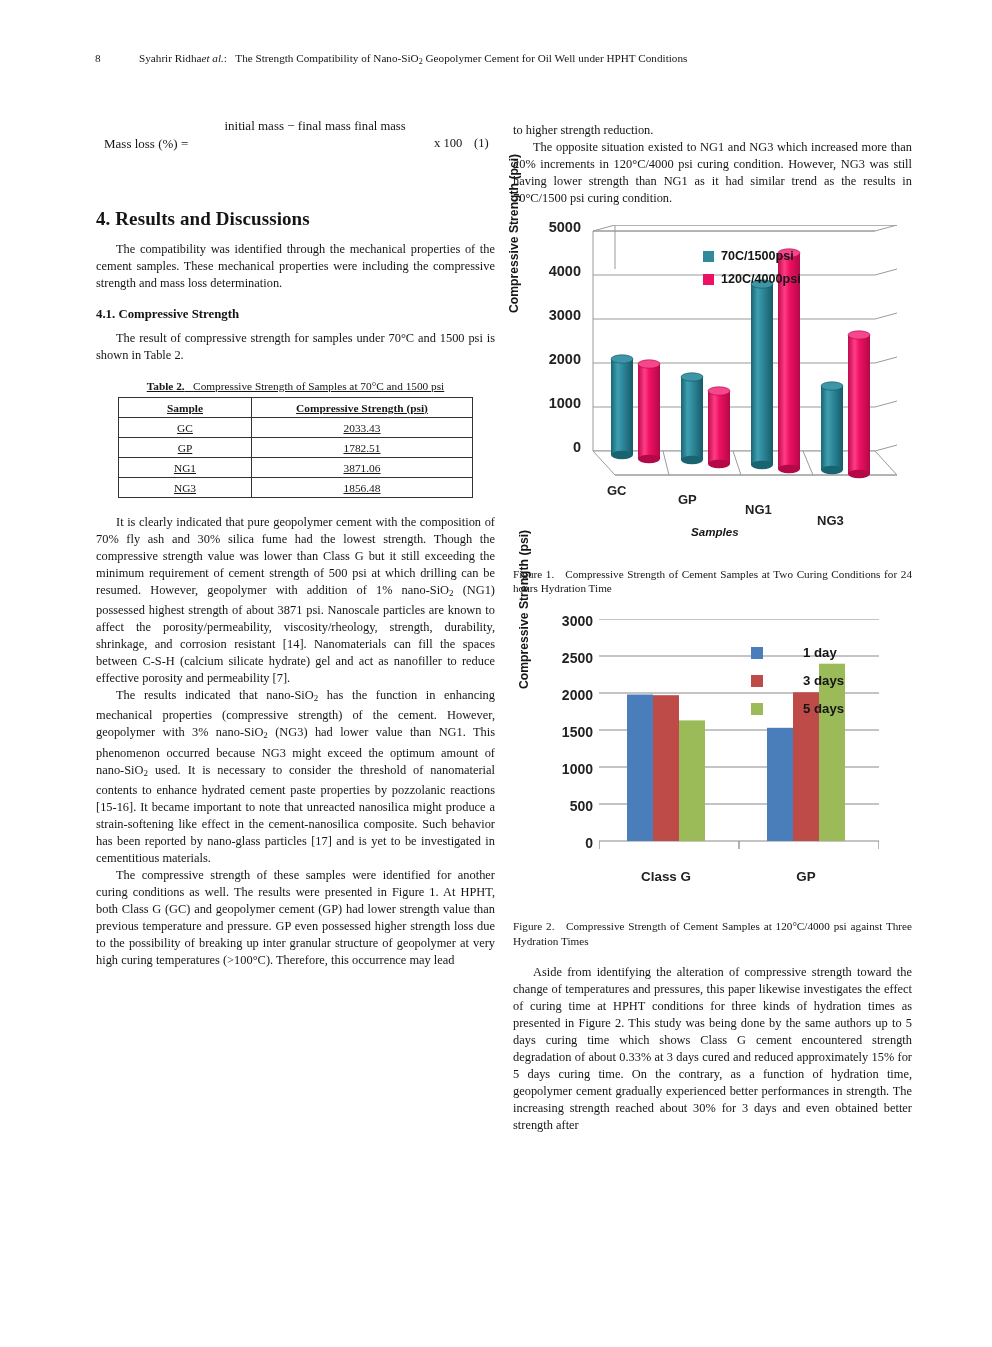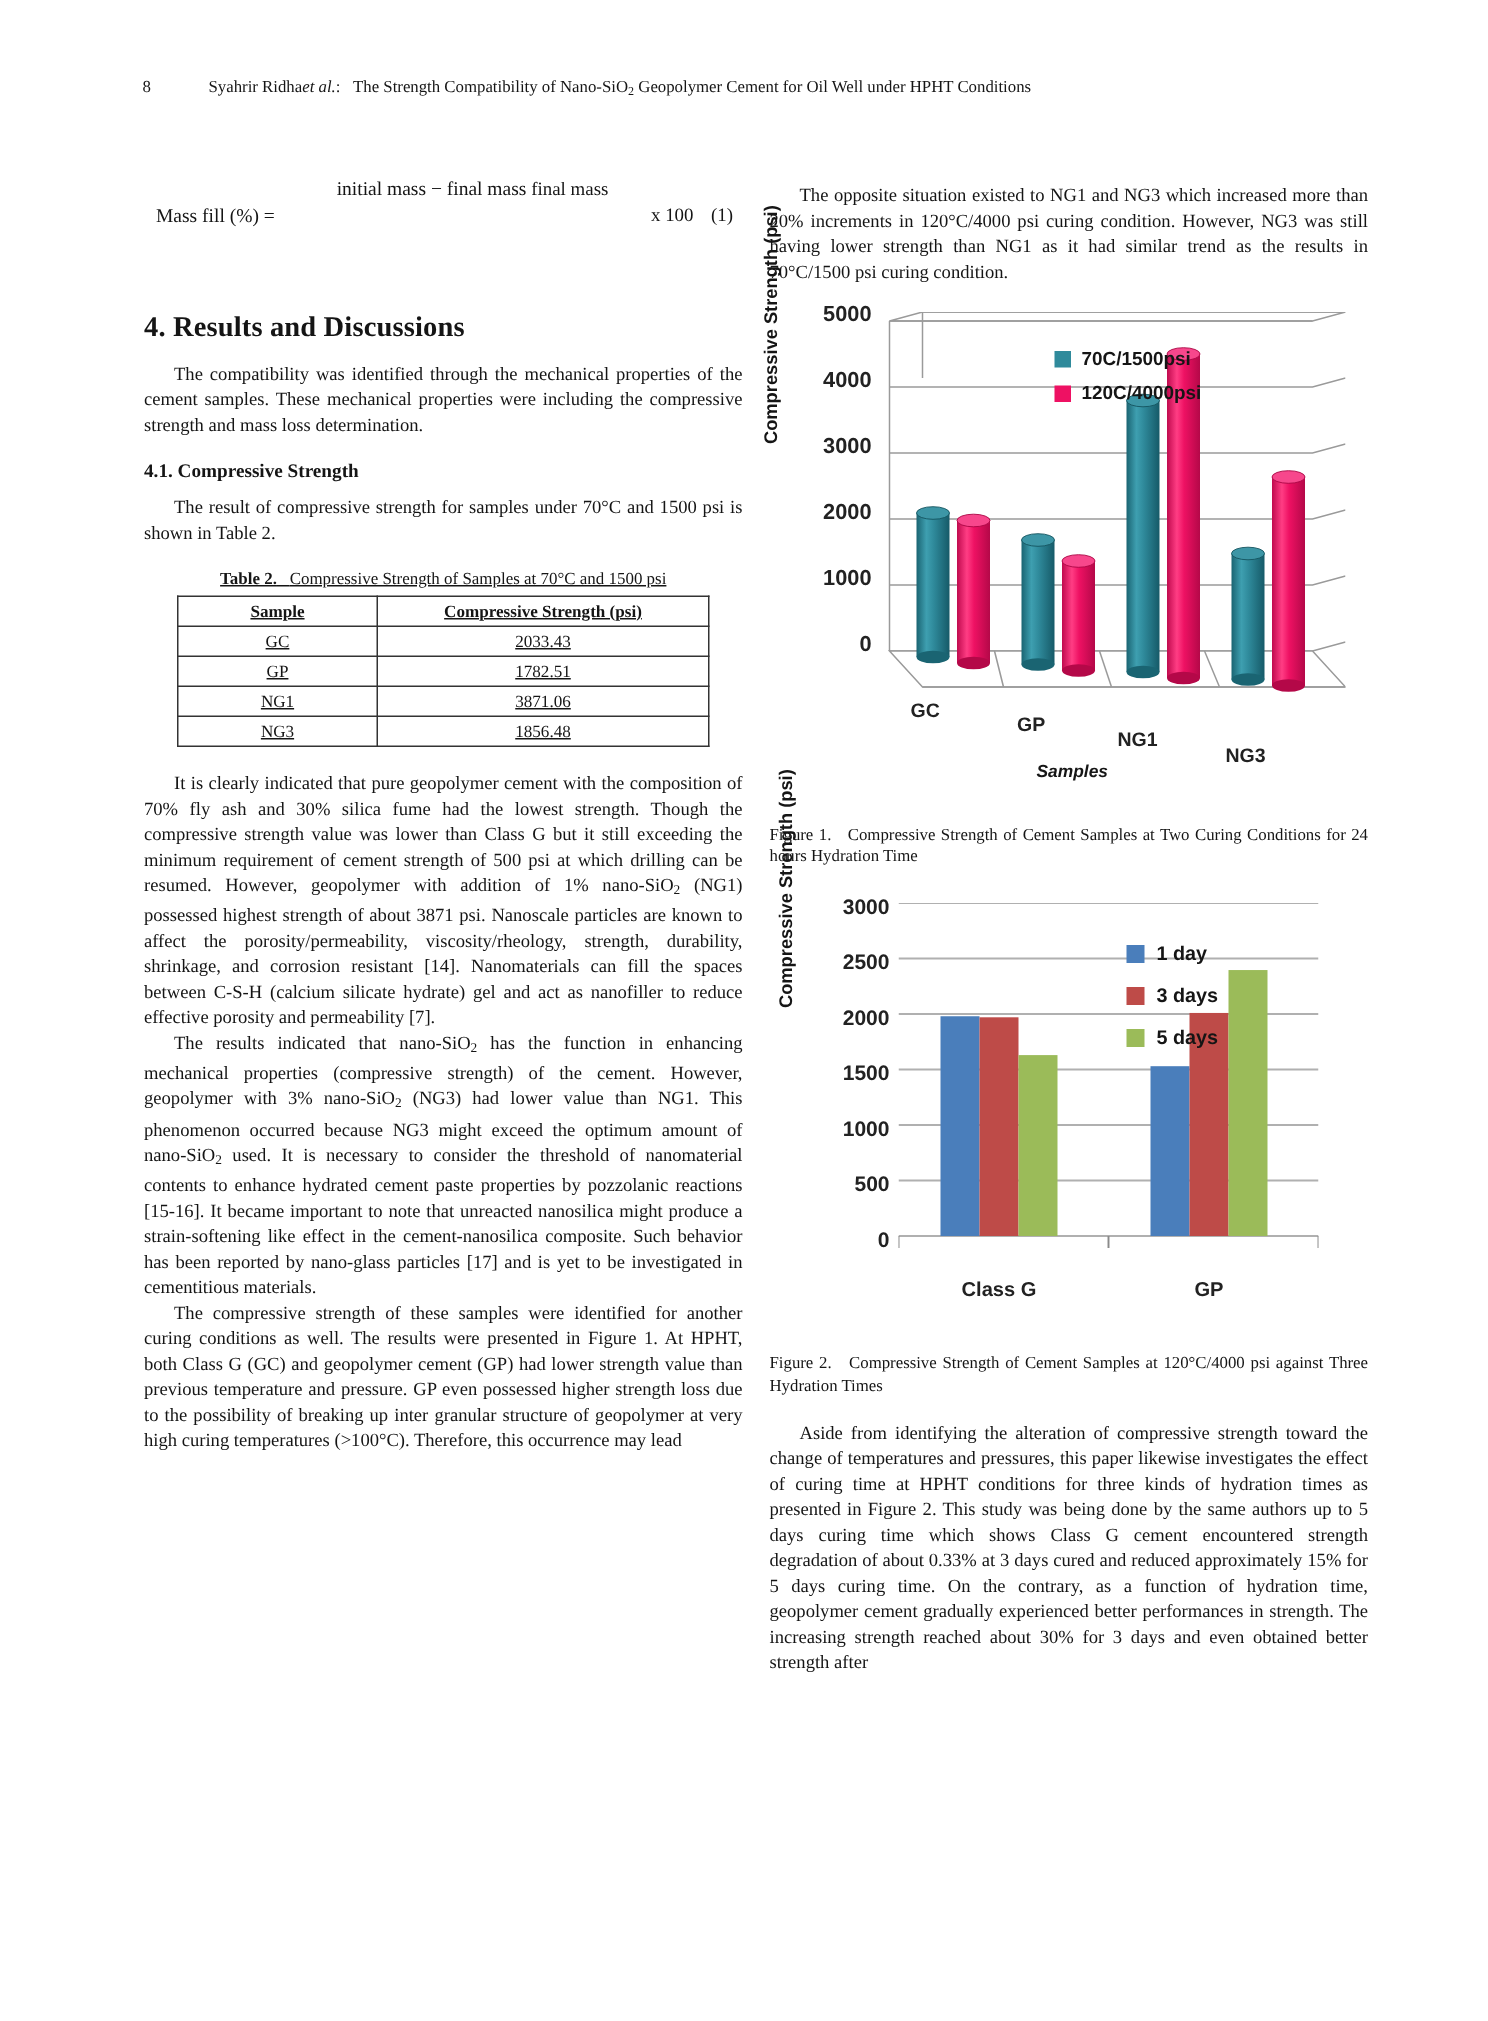--- a/index.html
+++ b/index.html
@@ -99,36 +99,36 @@
       font-family:"Liberation Sans",sans-serif;}
   .f2 .ytitle{
     position:absolute;left:4px;top:80px;
     transform:rotate(-90deg);transform-origin:left top;
     font-weight:bold;font-size:12.2px;white-space:nowrap;
   }
   .plot2{position:absolute;left:86px;top:10px;width:280px;height:230px;}
   .f2 .ylab{position:absolute;left:30px;text-align:right;width:50px;
      font-size:14px;font-weight:bold;color:#222;}
   .f2 .leg{position:absolute;left:152px;top:26px;font-size:13.2px;font-weight:bold;}
-  .f2 .leg div{display:flex;align-items:center;margin-bottom:13px;}
+  .f2 .leg div{display:flex;align-items:center;margin-bottom:13px;gap:32px;}
   .f2 .leg i{width:12px;height:12px;display:inline-block;margin-right:8px;}
   .f2 .cat{position:absolute;top:250px;font-size:13.4px;font-weight:bold;
      text-align:center;width:120px;color:#222;}
 </style>
 </head>
 <body>
 
 <div class="page">
 
   <div class="runhead">
     <span class="pg">8</span><span>Syahrir Ridha</span><span class="it">et al.</span><span>:</span>&nbsp;&nbsp;&nbsp;<span>The Strength Compatibility of Nano-SiO</span><sub>2</sub><span> Geopolymer Cement for Oil Well under HPHT Conditions</span>
   </div>
 
   <div class="eq">
-    <span class="eq-lbl">Mass fill (%) =</span>
+    <span class="eq-lbl">Mass loss (%) =</span>
     <span class="frac">
       <span class="num">initial mass − final mass</span>
       <span class="bar"></span>
       <span class="den">final mass</span>
     </span>
     <span class="eq-x">x 100</span>
     <span class="eq-no">(1)</span>
   </div>
 
   <div class="col col-l" style="top:190px;">
@@ -175,20 +175,21 @@
 
     <p class="bt" style="margin-top:16px;"><span>It is clearly indicated that pure geopolymer cement with the composition of 70% fly ash and 30% silica fume had the lowest strength. Though the compressive strength value was lower than Class G but it still exceeding the minimum requirement of cement strength of 500 psi at which drilling can be resumed. However, geopolymer with addition of 1% nano-SiO</span><sub>2</sub><span> (NG1) possessed highest strength of about 3871 psi. Nanoscale particles are known to affect the porosity/permeability, viscosity/rheology, strength, durability, shrinkage, and corrosion resistant [14]. Nanomaterials can fill the spaces between C-S-H (calcium silicate hydrate) gel and act as nanofiller to reduce effective porosity and permeability [7].</span></p>
 
     <p class="bt"><span>The results indicated that nano-SiO</span><sub>2</sub><span> has the function in enhancing mechanical properties (compressive strength) of the cement. However, geopolymer with 3% nano-SiO</span><sub>2</sub><span> (NG3) had lower value than NG1. This phenomenon occurred because NG3 might exceed the optimum amount of nano-SiO</span><sub>2</sub><span> used. It is necessary to consider the threshold of nanomaterial contents to enhance hydrated cement paste properties by pozzolanic reactions [15-16]. It became important to note that unreacted nanosilica might produce a strain-softening like effect in the cement-nanosilica composite. Such behavior has been reported by nano-glass particles [17] and is yet to be investigated in cementitious materials.</span></p>
 
     <p class="bt">The compressive strength of these samples were identified for another curing conditions as well. The results were presented in Figure 1. At HPHT, both Class G (GC) and geopolymer cement (GP) had lower strength value than previous temperature and pressure. GP even possessed higher strength loss due to the possibility of breaking up inter granular structure of geopolymer at very high curing temperatures (&gt;100°C). Therefore, this occurrence may lead</p>
   </div>
 
   <div class="col col-r" style="top:122px;">
 
+    <p class="bt noind">to higher strength reduction.</p>
     <p class="bt">The opposite situation existed to NG1 and NG3 which increased more than 20% increments in 120°C/4000 psi curing condition. However, NG3 was still having lower strength than NG1 as it had similar trend as the results in 70°C/1500 psi curing condition.</p>
 
     <div class="figbox" style="margin-top:10px;">
       <div class="f1">
 
         <div class="ytitle">Compressive Strength (psi)</div>
 
         <div class="ytickwrap">
           <div class="ylab" style="top:2px;">5000</div>
           <div class="ylab" style="top:46px;">4000</div>

